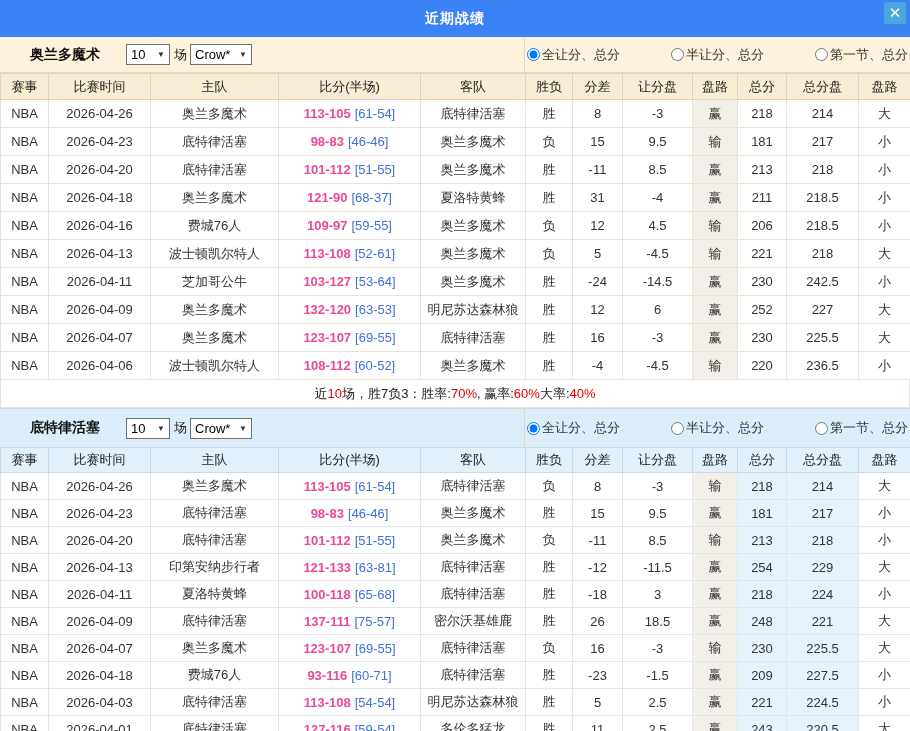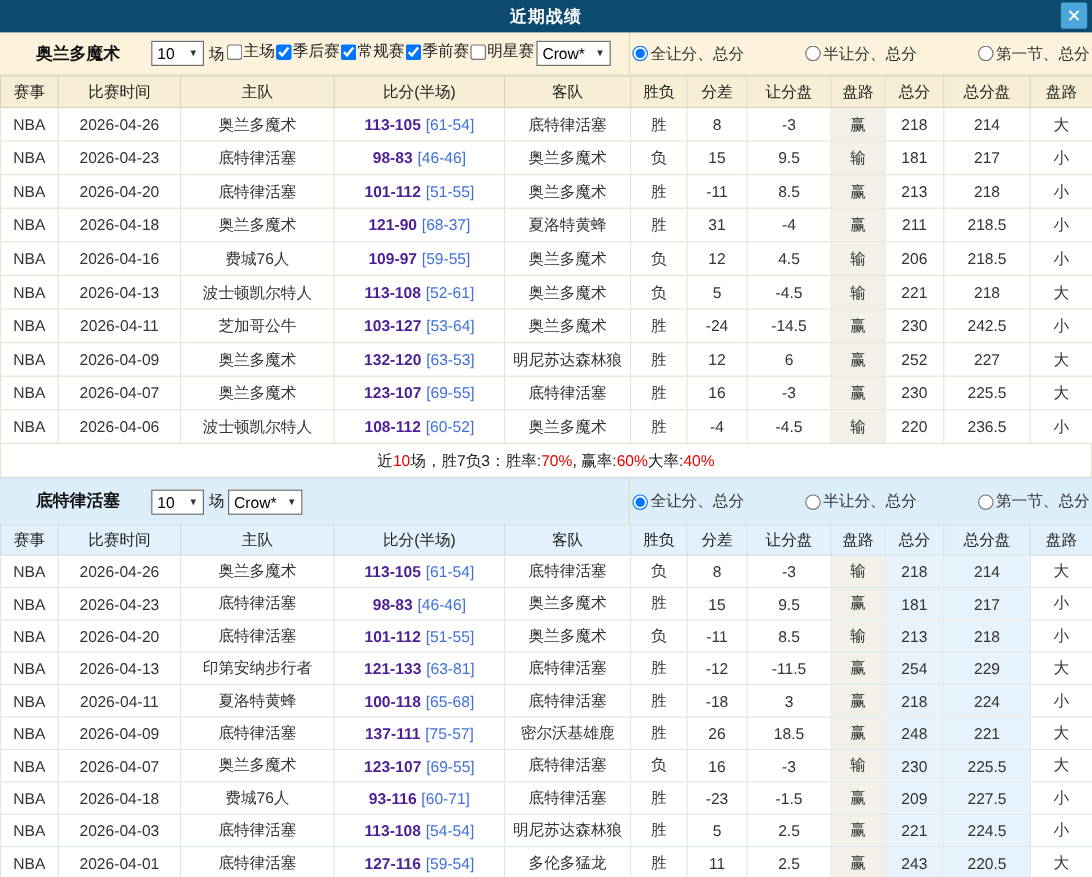--- a/index.html
+++ b/index.html
@@ -1,20 +1,20 @@
 <!DOCTYPE html>
 <html><head>
 <meta charset="utf-8">
 <style>
   * { margin:0; padding:0; box-sizing:border-box; }
   body { background:#fff; font-family:"Liberation Sans","DejaVu Sans",sans-serif; }
   #app { width:910px; height:731px; background:#fff; overflow:hidden; }
 
   
-  .titlebar { position:relative; height:27px; background:#0c4a6e; display:flex; align-items:center; justify-content:center; }
+  .titlebar { position:relative; height:37px; background:#3b82f6; display:flex; align-items:center; justify-content:center; }
   .titlebar .ttl { color:#fff; font-size:14px; font-weight:bold; letter-spacing:1px; }
   .close-btn { position:absolute; right:4px; top:2px; width:22px; height:22px; background:#4aa6db;
                color:#fff; font-size:15px; font-weight:bold; display:flex; align-items:center; justify-content:center;
                cursor:pointer; border-radius:2px; }
 
   
   .filterbar { display:flex; align-items:stretch; width:100%; }
   .sec-warm .filterbar { background:#fdf3dd; height:36px; border-bottom:1px solid #e3dcc7; }
   .sec-cool .filterbar { background:#dceefa; height:39px; border-top:1px solid #c8dcea; }
   .filterbar .left { width:525px; display:flex; align-items:center; padding-left:30px; border-right:1px solid #e6d9ae; }
@@ -36,21 +36,21 @@
   th, td { text-align:center; overflow:hidden; white-space:nowrap; }
   .sec-warm th { background:#f8eed6; border:1px solid #ddd5bd; height:26px; font-weight:normal; color:#222; }
   .sec-cool th { background:#e2f1fb; border:1px solid #cadbe7; height:25px; font-weight:normal; color:#222; }
   .sec-warm td { border:1px solid #e8e4d6; height:28px; background:#fff; color:#333; }
   .sec-cool td { border:1px solid #dfe7ec; height:27px; background:#fff; color:#333; }
   td.col-outcome { background:#f3f0ea !important; }
   .sec-cool td.col-total { background:#e7f3fc !important; }
   .red { color:#e60000; }
   .green { color:#0f8a0f; }
   .team-hl { color:#2f9b2f; }
-  .score { font-weight:bold; color:#4c1d95; }
+  .score { font-weight:bold; color:#ec4899; }
   .half { color:#4070d8; margin-left:4px; }
   .num-blue { color:#2424d6; }
 
   
   .summary { height:28px; display:flex; align-items:center; justify-content:center;
              border-left:1px solid #e8e4d6; border-right:1px solid #e8e4d6; border-bottom:1px solid #e8e4d6;
              font-size:13px; color:#222; background:#fff; }
   .summary .red { color:#e60000; }
 </style>
 </head>
@@ -65,21 +65,20 @@
 
   <div class="sec-warm">
     <div class="filterbar">
       <div class="left">
         <span class="team-name">奥兰多魔术</span>
         <span class="sel sel-games">
             <span>10</span>
             <span class="arrow">▼</span>
           </span>
         <span class="unit">场</span>
-        <span><label class="chk"><input type="checkbox" style="">主场</label><label class="chk"><input type="checkbox" checked="" style="">季后赛</label><label class="chk"><input type="checkbox" checked="" style="">常规赛</label><label class="chk"><input type="checkbox" checked="" style="">季前赛</label><label class="chk"><input type="checkbox" style="">明星赛</label></span>
         <span class="sel sel-source">
             <span>Crow*</span>
             <span class="arrow">▼</span>
           </span>
       </div>
       <div class="right">
           <label class="rad"><input type="radio" name="sections-0-radios" checked="" style="">全让分、总分</label>
           <label class="rad"><input type="radio" name="sections-0-radios" style="">半让分、总分</label>
           <label class="rad"><input type="radio" name="sections-0-radios" style="">第一节、总分</label>
         </div>

